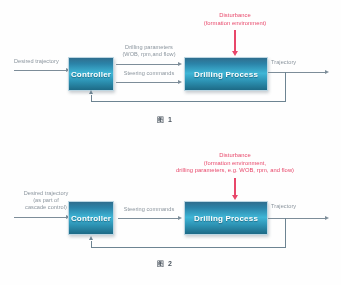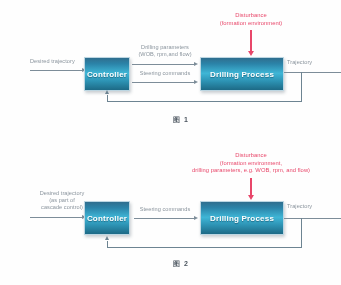--- a/index.html
+++ b/index.html
@@ -15,21 +15,21 @@
     overflow: hidden;
     position: relative;
   }
   .page {
     position: absolute;
     inset: 0;
     background: #fefefe;
   }
   .figure {
     position: absolute;
-    left: 16px;
+    left: 0;
     width: 292px;
     height: 142px;
   }
   .fig1 { top: 0; }
   .fig2 { top: 142px; }
 
   
   .box {
     position: absolute;
     background: linear-gradient(180deg,

